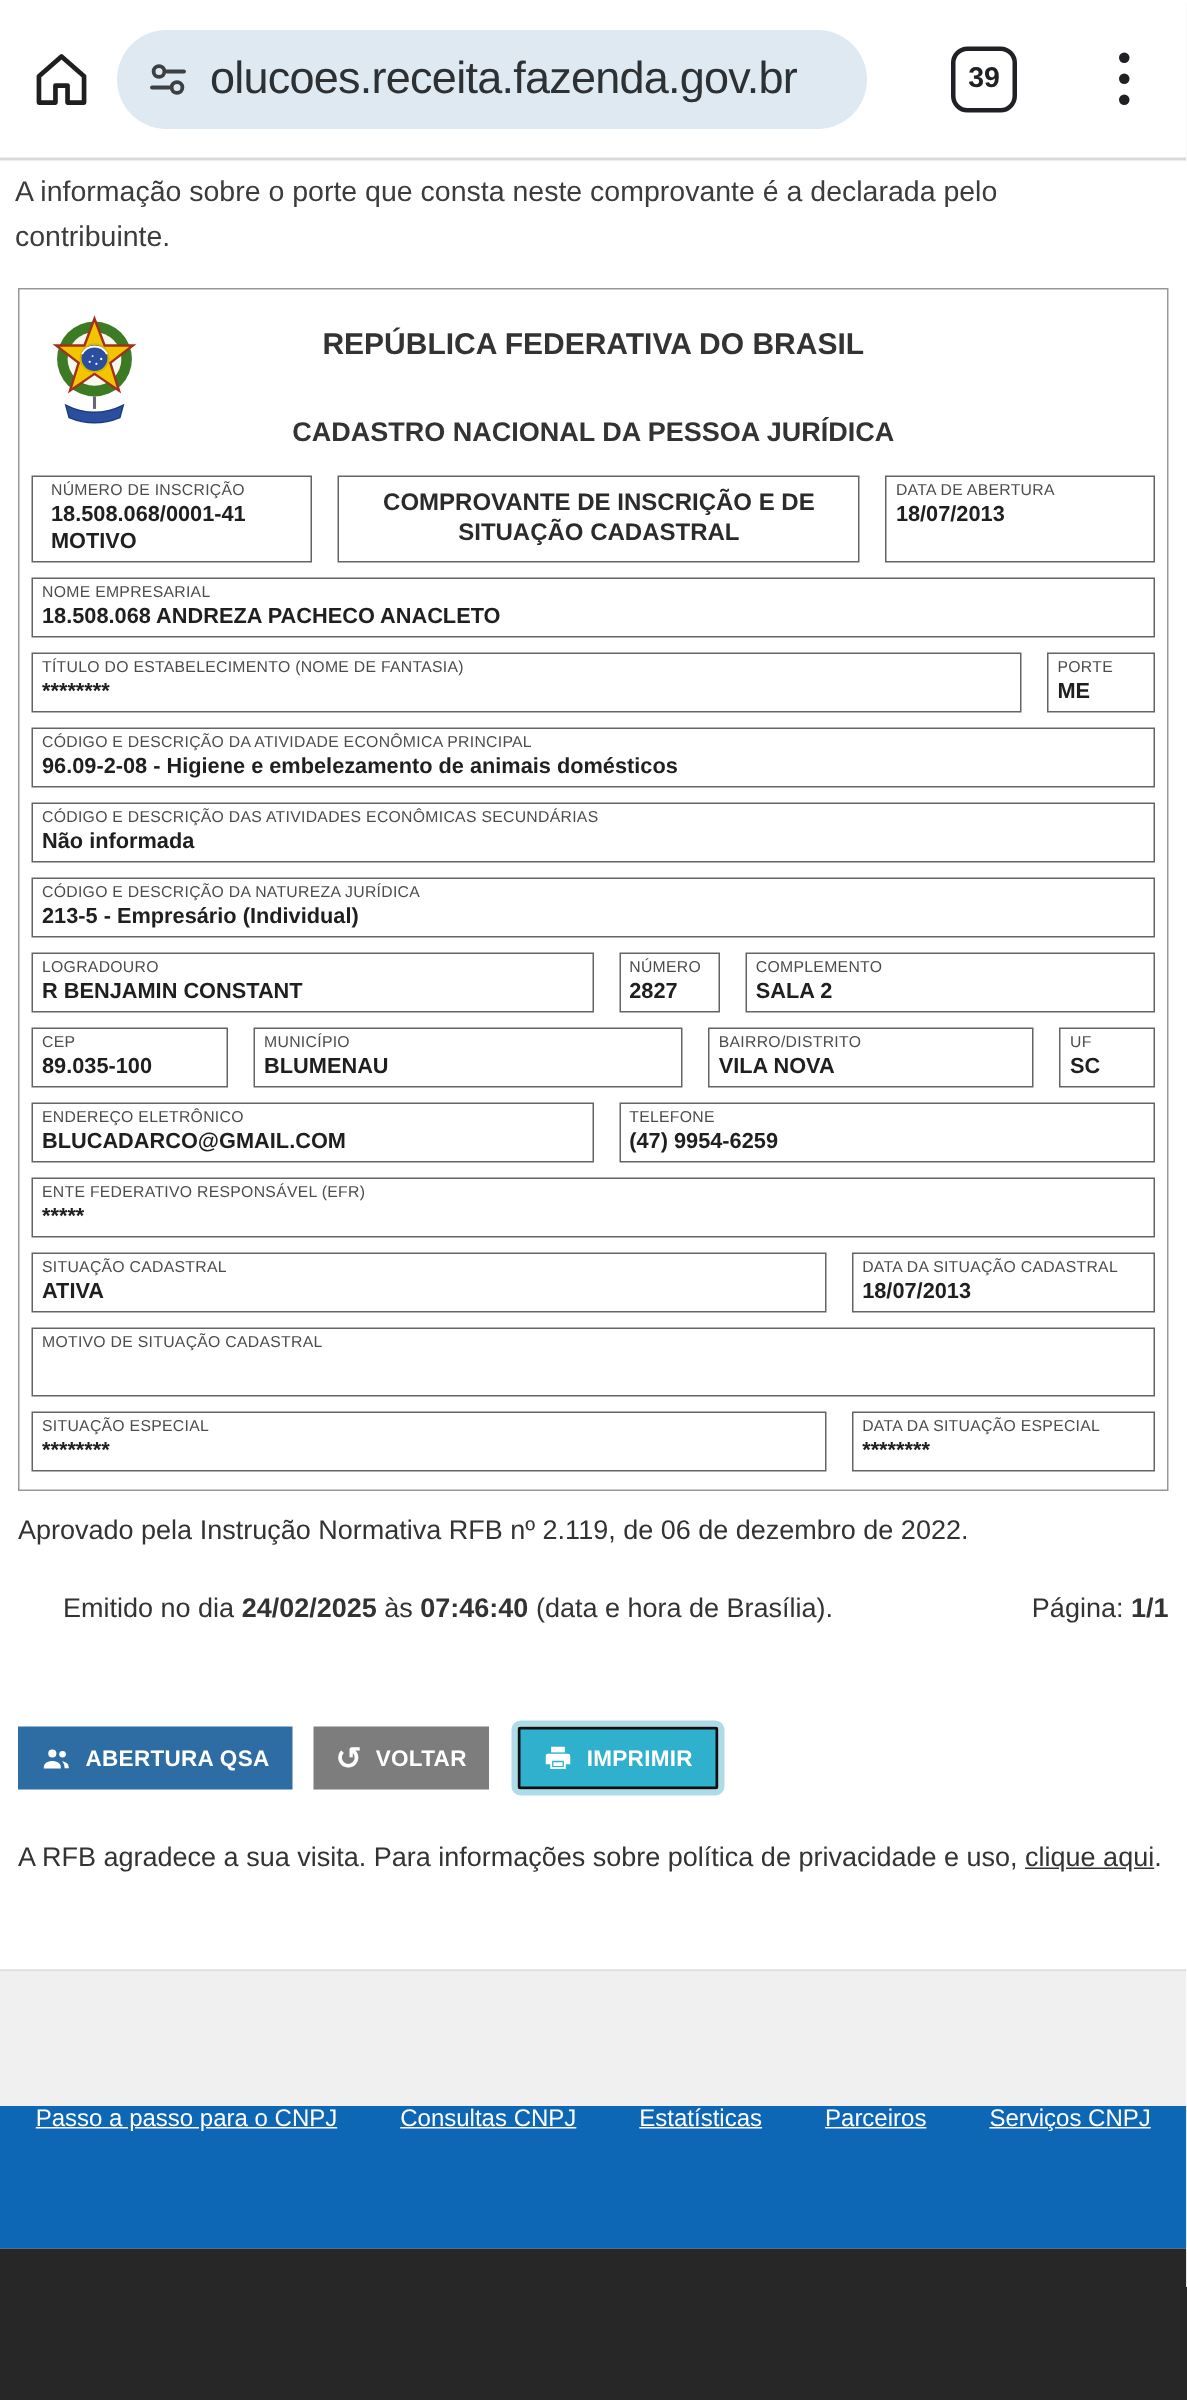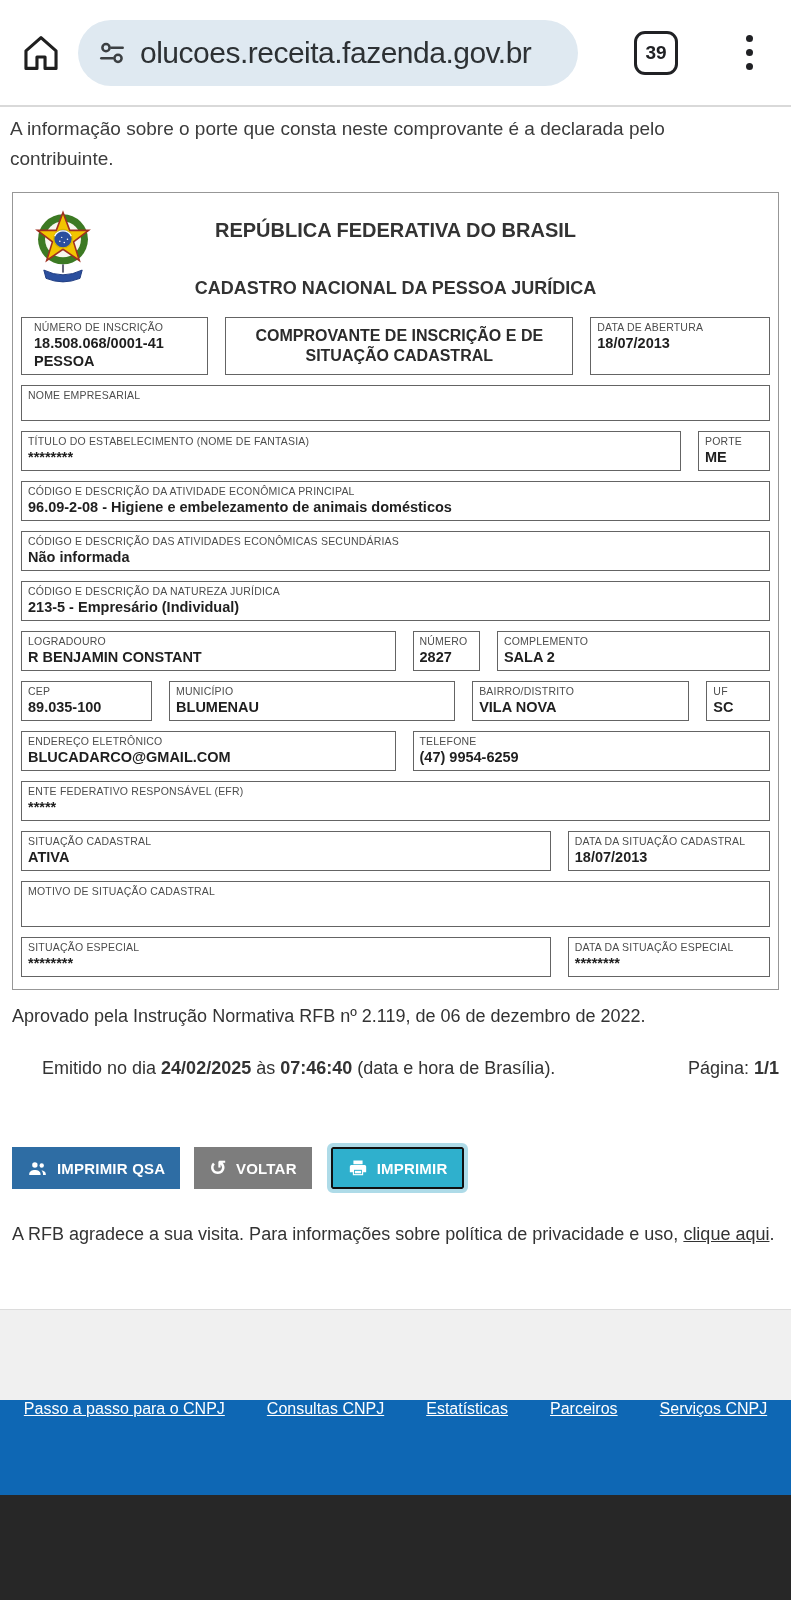--- a/index.html
+++ b/index.html
@@ -120,34 +120,35 @@
         <path d="M20 95 q30 15 60 0 l-3.5 13 q-26.5 11 -53 0 z" fill="#2b4f9e" stroke="#1c3a7e" stroke-width="1.5"></path>
       </svg>
       <div class="cert-t1">REPÚBLICA FEDERATIVA DO BRASIL</div>
       <div class="cert-t2">CADASTRO NACIONAL DA PESSOA JURÍDICA</div>
     </div>
 
     <div class="row">
       <div class="box w25">
         <div class="lbl">NÚMERO DE INSCRIÇÃO</div>
         <div class="val">18.508.068/0001-41</div>
-        <div class="val">PESSOA</div>
+        <div class="val">MOTIVO</div>
       </div>
       <div class="box grow box-center">
         <div class="comp-title">COMPROVANTE DE INSCRIÇÃO E DE SITUAÇÃO CADASTRAL</div>
       </div>
       <div class="box w24">
         <div class="lbl">DATA DE ABERTURA</div>
         <div class="val">18/07/2013</div>
       </div>
     </div>
 
     <div class="row">
       <div class="box grow">
         <div class="lbl">NOME EMPRESARIAL</div>
+        <div class="val">18.508.068 ANDREZA PACHECO ANACLETO</div>
       </div>
     </div>
 
     <div class="row">
       <div class="box grow">
         <div class="lbl">TÍTULO DO ESTABELECIMENTO (NOME DE FANTASIA)</div>
         <div class="val">********</div>
       </div>
       <div class="box w-porte">
         <div class="lbl">PORTE</div>
@@ -269,21 +270,21 @@
   </div>
 
   <div class="actions">
     <button class="btn btn-qsa">
       <svg viewBox="0 0 24 24" width="21" height="21" fill="#fff">
         <circle cx="9" cy="8" r="3.1"></circle>
         <path d="M2.5 18.5c0-3.2 3.2-4.8 6.5-4.8s6.5 1.6 6.5 4.8v.9h-13z"></path>
         <circle cx="16.8" cy="8.6" r="2.5"></circle>
         <path d="M16.4 13.9c2.7.4 5.1 1.8 5.1 4.4v1h-3.2v-.8c0-1.9-.8-3.5-1.9-4.6z"></path>
       </svg>
-      <span>IMPRIMIR QSA</span>
+      <span>ABERTURA QSA</span>
     </button>
     <button class="btn btn-voltar">
       <span class="undo-glyph">↺</span>
       <span>VOLTAR</span>
     </button>
     <button class="btn btn-imprimir">
       <svg viewBox="0 0 24 24" width="20" height="20">
         <rect x="6.5" y="3" width="11" height="4.5" fill="#fff"></rect>
         <path d="M4 8.5h16a1.8 1.8 0 0 1 1.8 1.8V17h-3.6v3.8H5.8V17H2.2v-6.7A1.8 1.8 0 0 1 4 8.5z" fill="#fff"></path>
         <rect x="7.3" y="14.2" width="9.4" height="5.1" fill="#2fb0cd"></rect>

